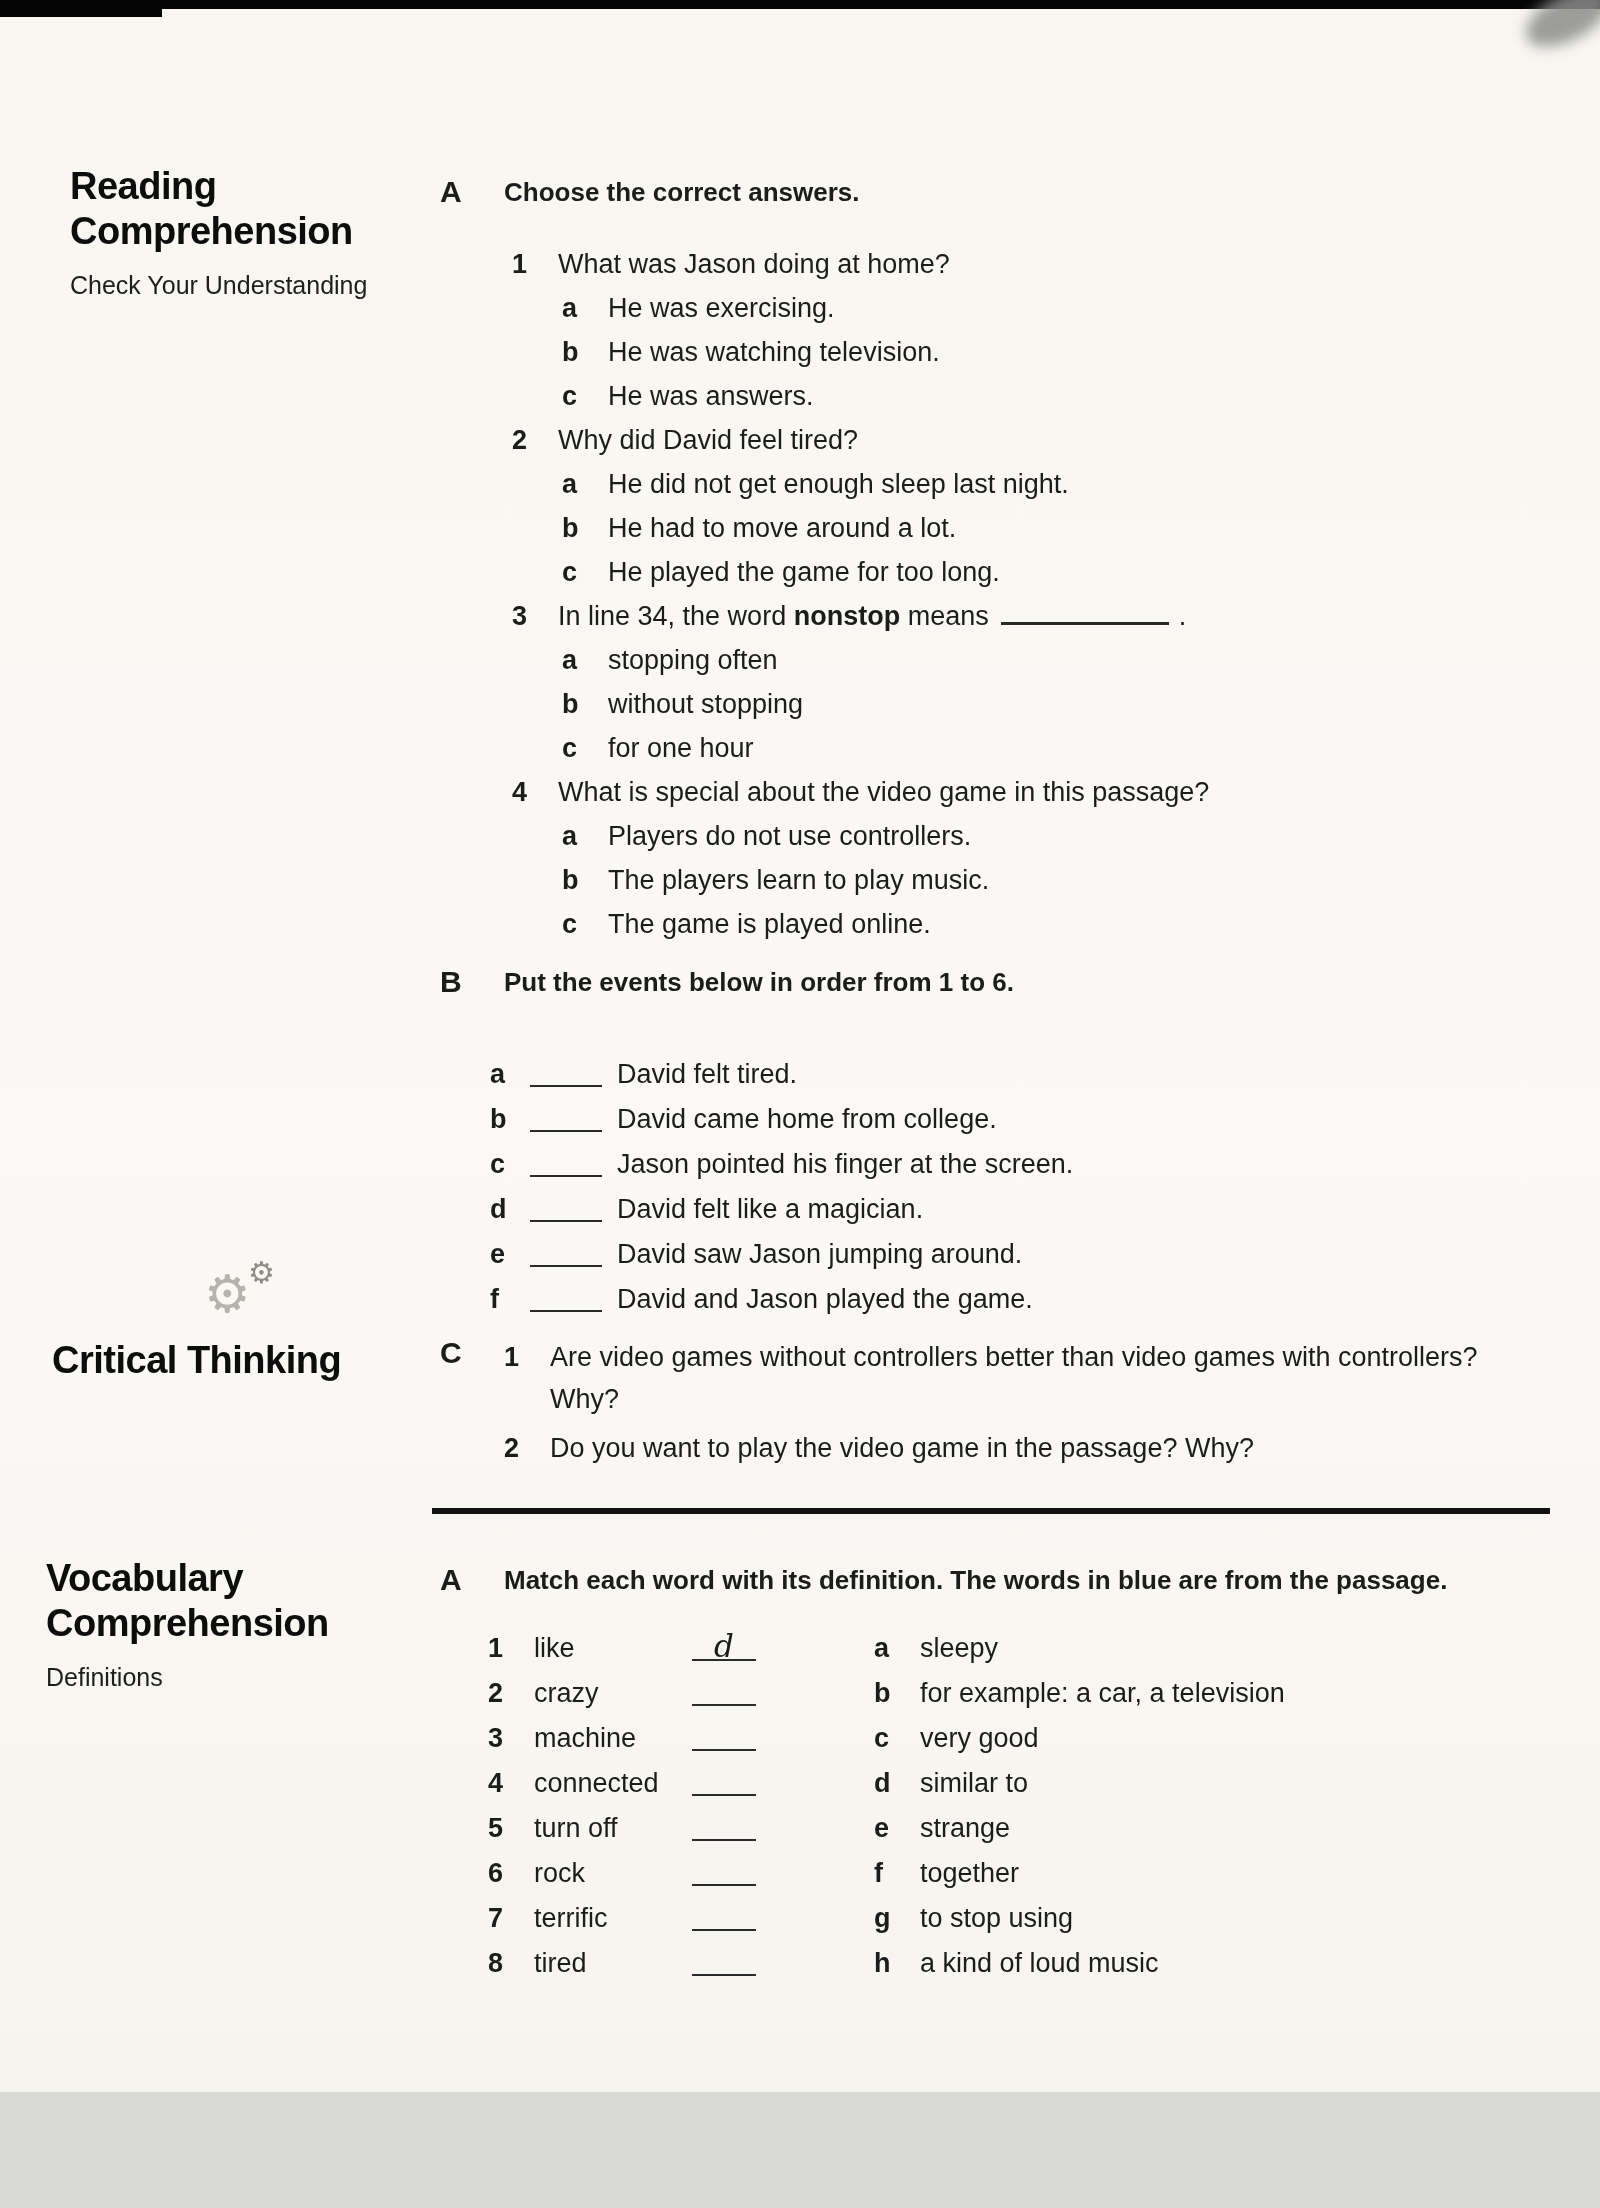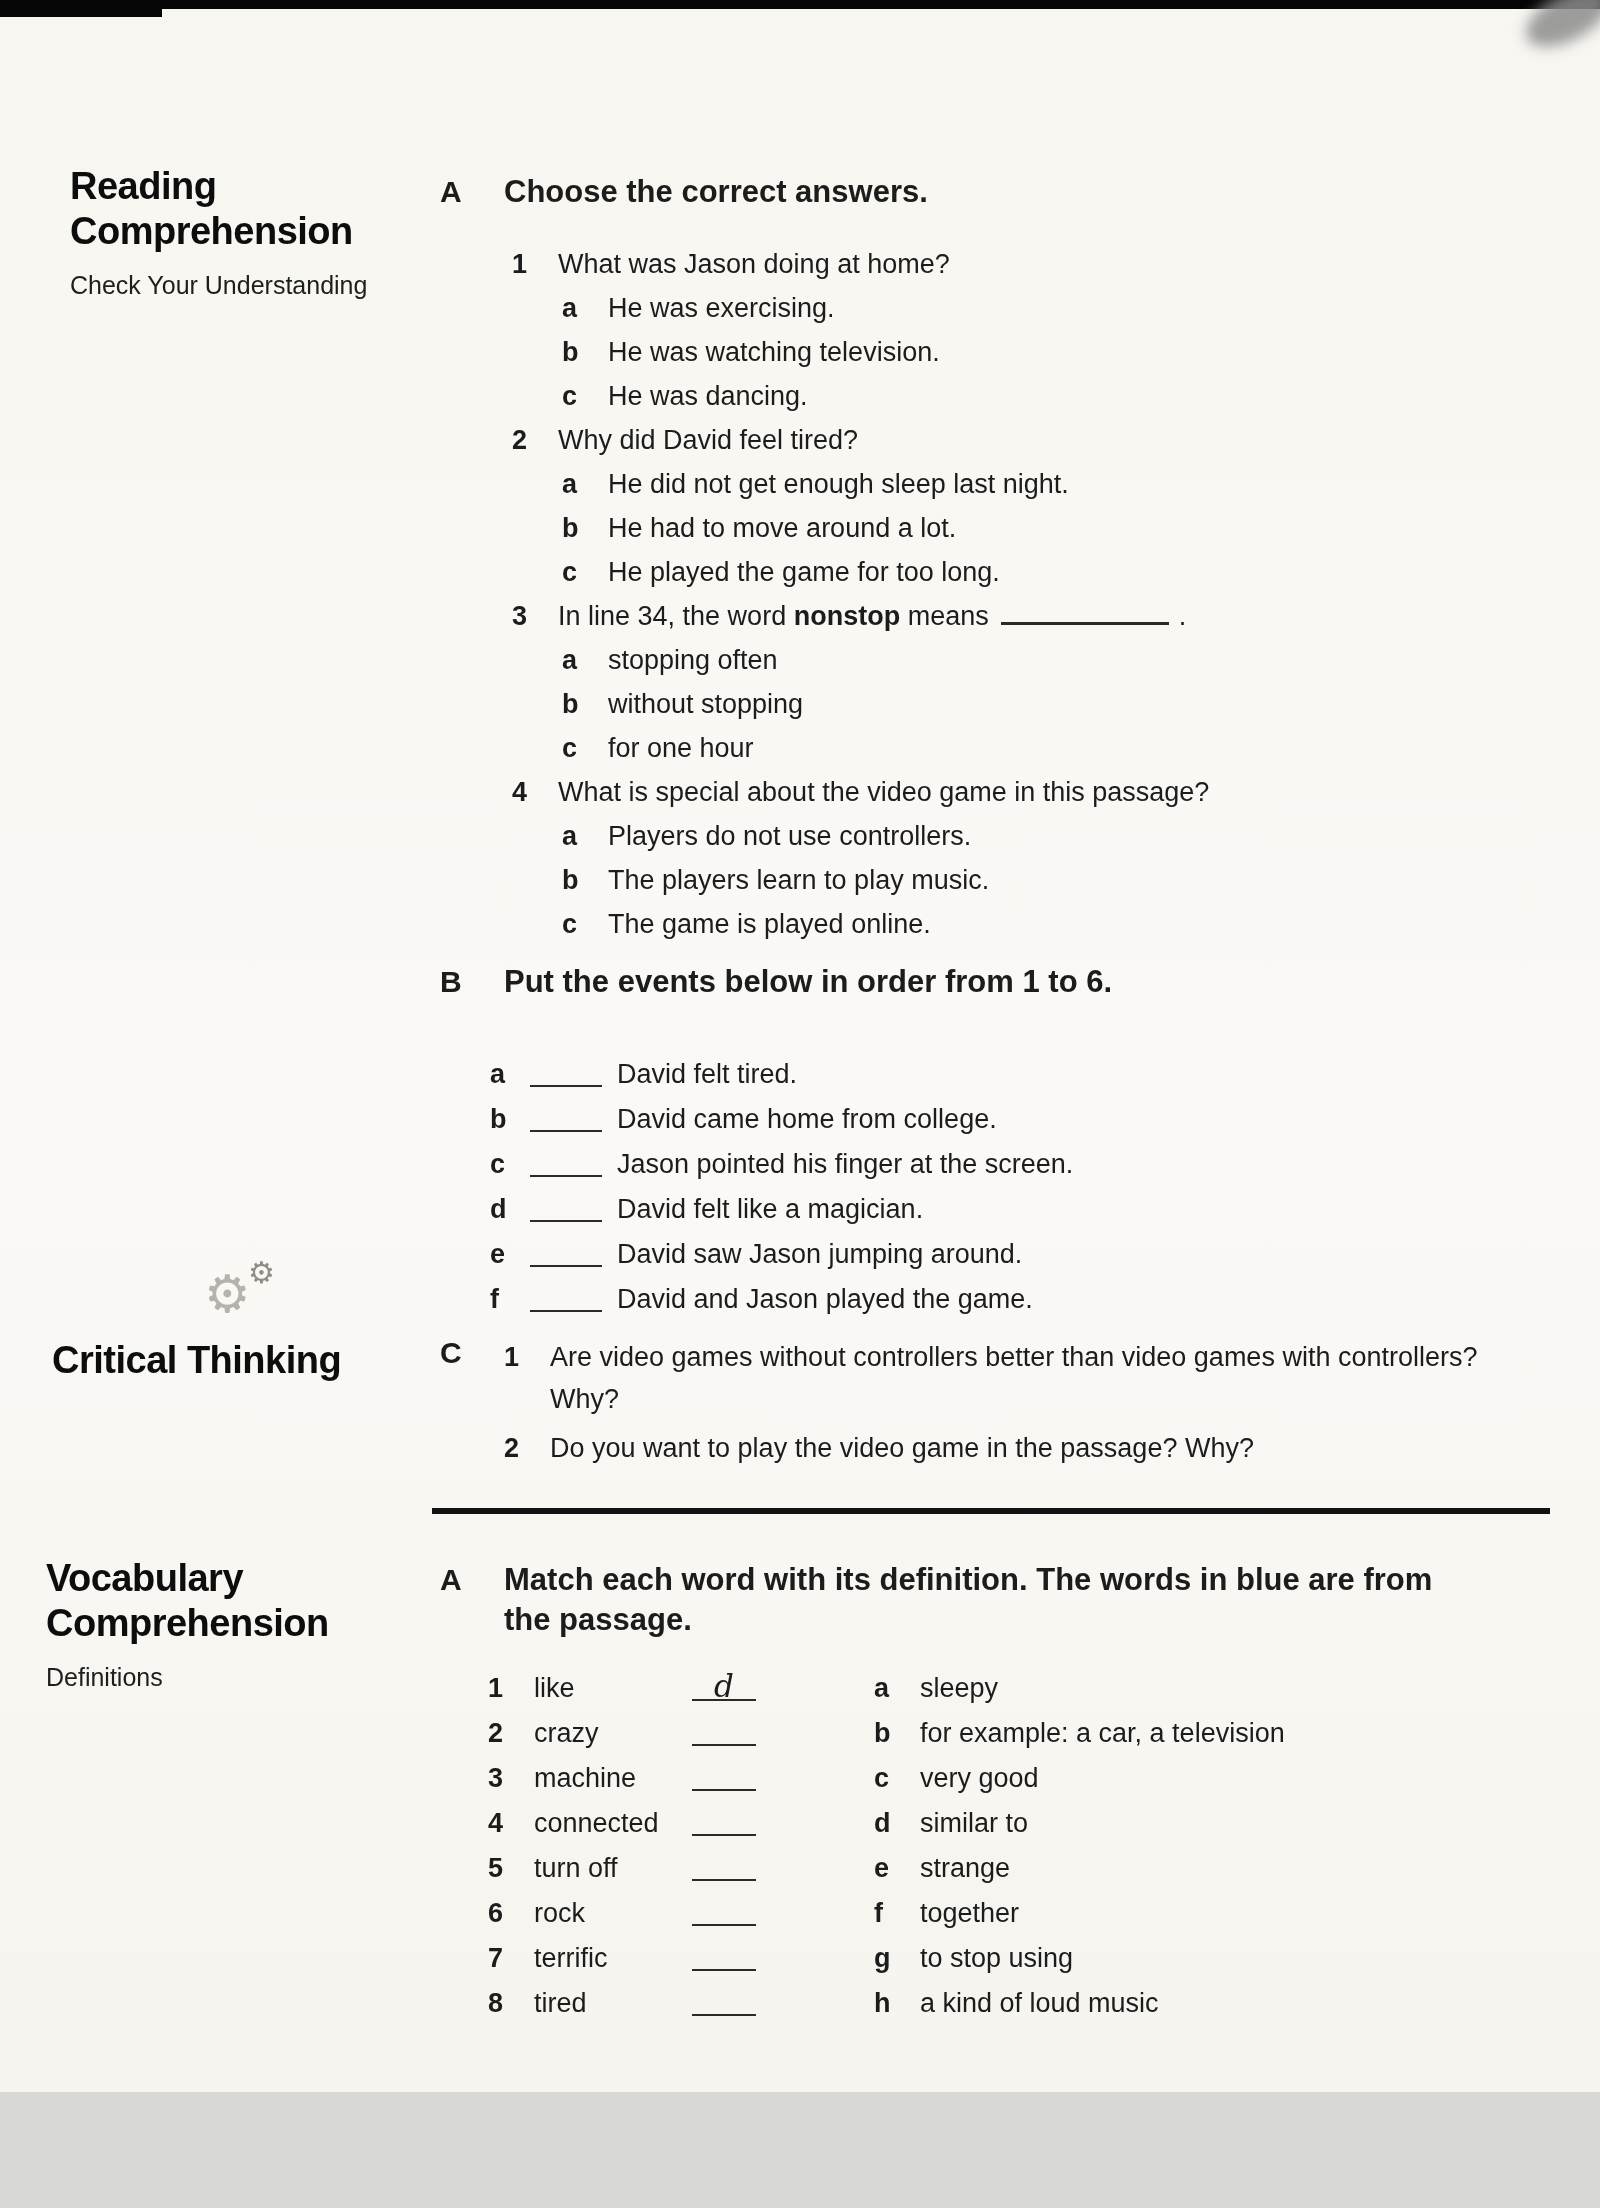--- a/index.html
+++ b/index.html
@@ -39,21 +39,21 @@
 
   
   .content-block { position:absolute; left:440px; width:1130px; font-size:27px; }
   .block-a { top:172px; }
   .block-b { top:962px; }
   .block-c { top:1336px; }
   .block-vocab { top:1560px; }
 
   .sec-title-row { display:flex; line-height:40px; }
   .sec-letter { width:64px; font-weight:bold; font-size:30px; flex:none; }
-  .sec-title { font-weight:bold; font-size:31px; width:960px; }
+  .sec-title { font-weight:bold; font-size:26px; width:960px; }
 
   .qa-list { margin-top:30px; margin-left:72px; }
   .q-row { display:flex; line-height:44px; }
   .q-num { width:46px; font-weight:bold; flex:none; }
   .q-text { }
   .opt-row { display:flex; line-height:44px; margin-left:50px; }
   .opt-letter { width:46px; font-weight:bold; flex:none; }
 
   .inline-blank { display:inline-block; width:168px; border-bottom:3px solid #2a2a2a; height:20px; margin:0 10px 0 12px; }
 
@@ -131,21 +131,21 @@
       <div class="opt-row">
         <span class="opt-letter">a</span>
         <span class="opt-text">He was exercising.</span>
       </div>
       <div class="opt-row">
         <span class="opt-letter">b</span>
         <span class="opt-text">He was watching television.</span>
       </div>
       <div class="opt-row">
         <span class="opt-letter">c</span>
-        <span class="opt-text">He was dancing.</span>
+        <span class="opt-text">He was answers.</span>
       </div>
 
       <div class="q-row">
         <span class="q-num">2</span>
         <span class="q-text">Why did David feel tired?</span>
       </div>
       <div class="opt-row">
         <span class="opt-letter">a</span>
         <span class="opt-text">He did not get enough sleep last night.</span>
       </div>

